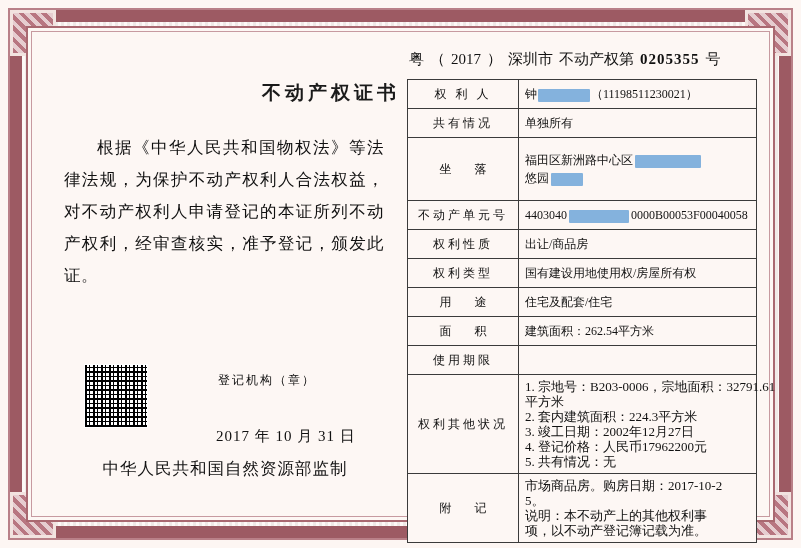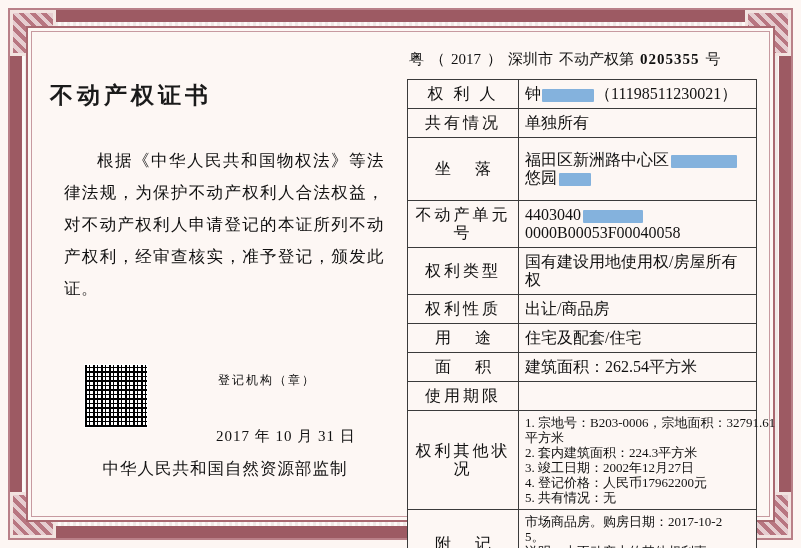--- a/index.html
+++ b/index.html
@@ -76,29 +76,29 @@
 
   
   .left-pane {
     position: absolute;
     left: 14px;
     top: 6px;
     width: 350px;
     height: 470px;
   }
   .title-cn {
-    text-align: left;
-    font-size: 23px;
+    text-align: right;
+    font-size: 19px;
     font-weight: bold;
     letter-spacing: 4px;
     color: #1a1a1a;
     margin-top: 38px;
   }
   .body-cn {
-    margin-top: 34px;
+    margin-top: 26px;
     font-size: 16.5px;
     line-height: 32px;
     color: #111;
     text-align: justify;
     padding: 0 16px 0 14px;
     letter-spacing: 0.5px;
     text-indent: 0;
   }
   .body-cn .indent { display: inline-block; width: 32px; }
 
@@ -164,21 +164,21 @@
   .head-num { letter-spacing: 1px; font-weight: bold; }
 
   table.info {
     width: 100%;
     border-collapse: collapse;
     table-layout: fixed;
     background: #fdf7f4;
   }
   table.info td {
     border: 1px solid #3b3b3b;
-    font-size: 16px;
+    font-size: 12px;
     color: #111;
     padding: 5px 6px;
     vertical-align: middle;
     line-height: 18px;
   }
   td.label {
     width: 98px;
     text-align: center;
     letter-spacing: 3px;
     font-size: 13.5px;
@@ -264,26 +264,26 @@
             <td class="value tall2">
               <div><span>福田区新洲路中心区</span><span class="redact r2"></span></div>
               <div><span>悠园</span><span class="redact r3"></span></div>
             </td>
           </tr>
           <tr>
             <td class="label">不动产单元号</td>
             <td class="value"><span>4403040</span><span class="redact r4"></span><span>0000B00053F00040058</span></td>
           </tr>
           <tr>
+            <td class="label">权利性质</td>
+            <td class="value">出让/商品房</td>
+          </tr>
+          <tr>
             <td class="label">权利类型</td>
             <td class="value">国有建设用地使用权/房屋所有权</td>
-          </tr>
-          <tr>
-            <td class="label">权利性质</td>
-            <td class="value">出让/商品房</td>
           </tr>
           <tr>
             <td class="label spread">用 途</td>
             <td class="value">住宅及配套/住宅</td>
           </tr>
           <tr>
             <td class="label spread">面 积</td>
             <td class="value">建筑面积：262.54平方米</td>
           </tr>
           <tr>

